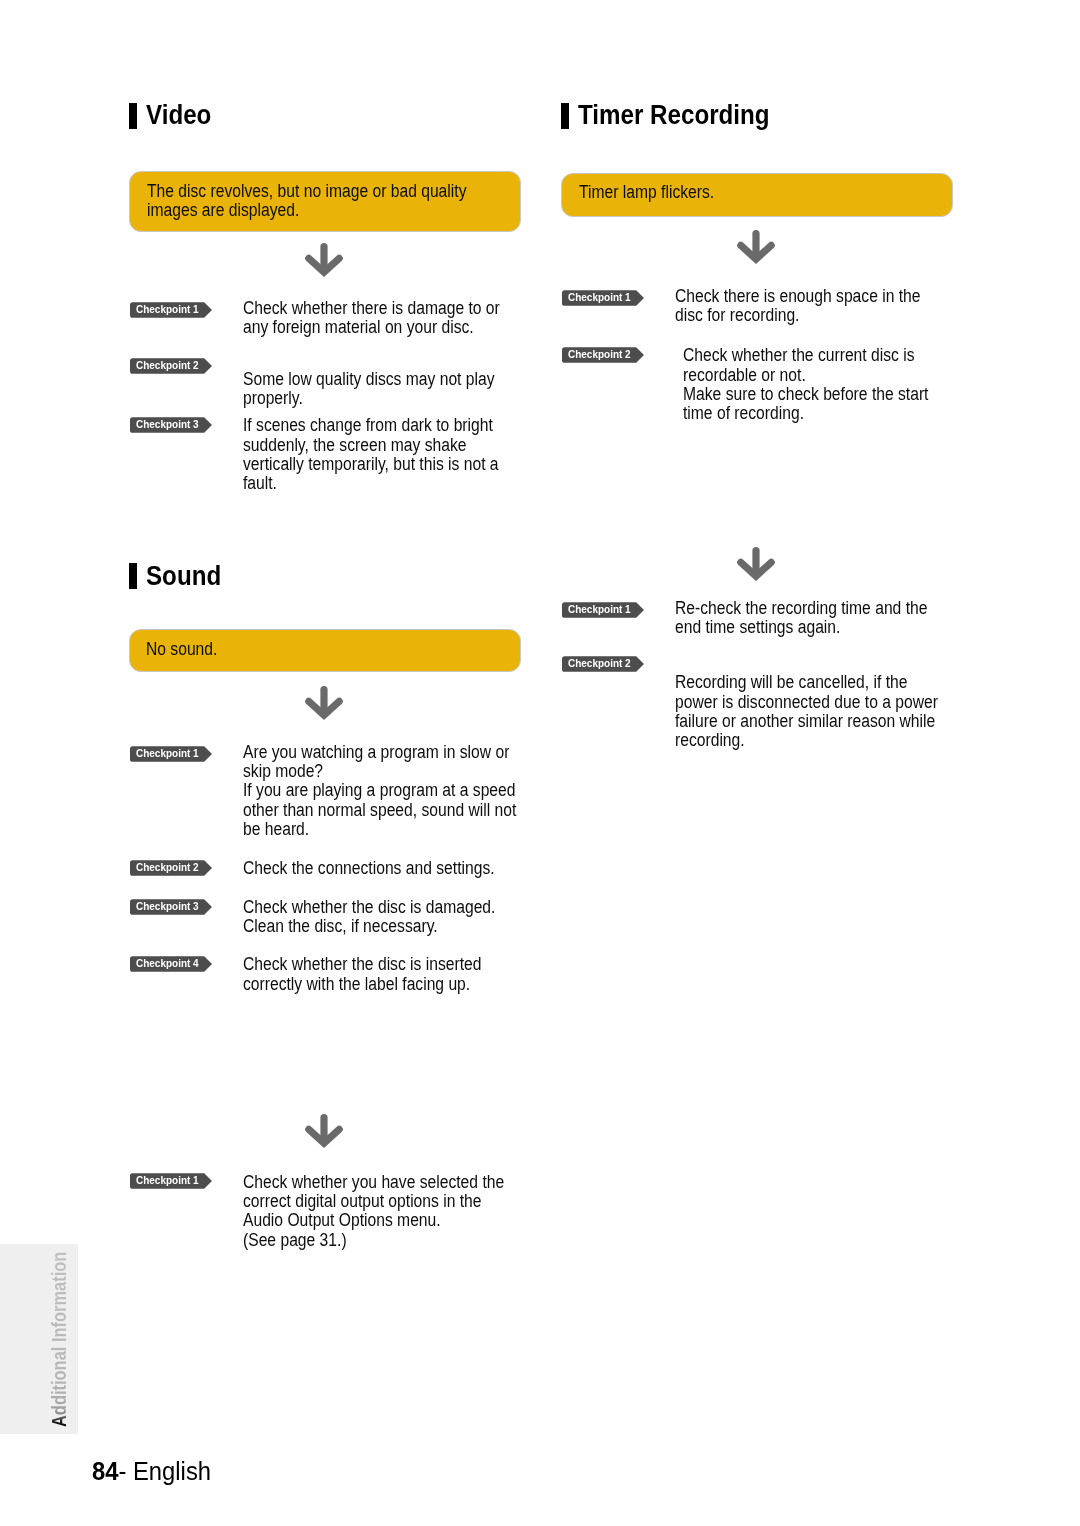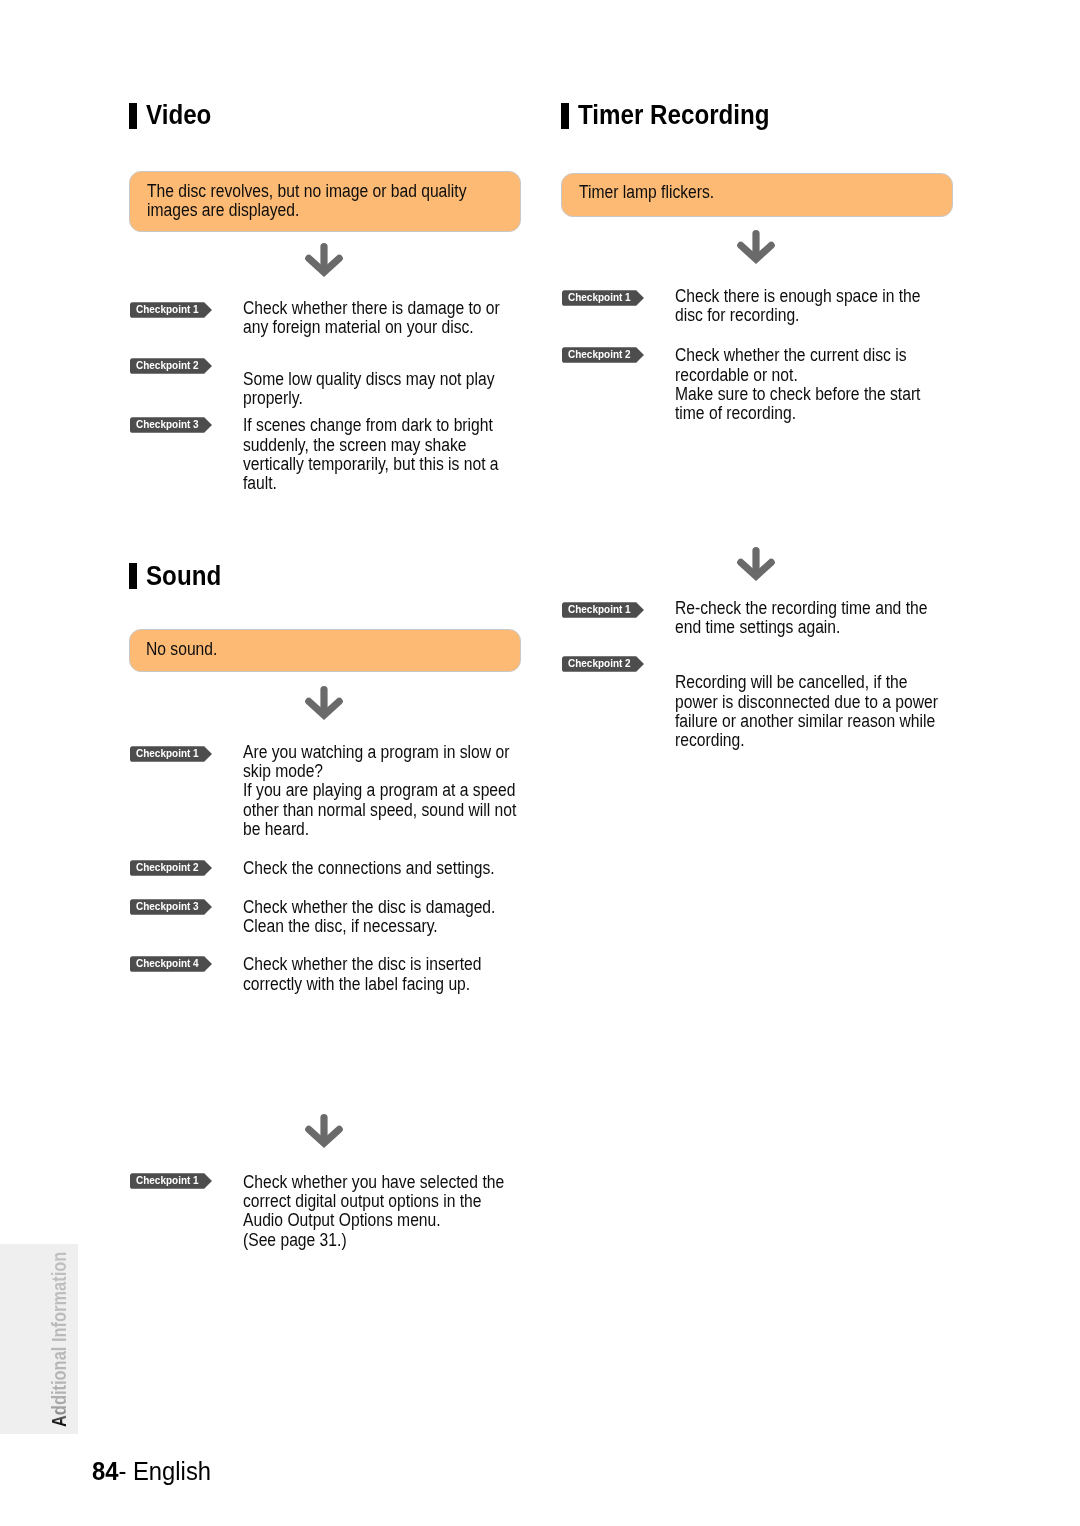--- a/index.html
+++ b/index.html
@@ -10,21 +10,21 @@
 
   
   .sec-head{position:absolute;}
   .sec-bar{position:absolute;left:0;top:0;width:8px;height:26px;background:#000;}
   .sec-title{position:absolute;top:0;font-size:27px;font-weight:bold;color:#000;
              line-height:27px;white-space:nowrap;
              display:block;transform:scaleX(0.895);transform-origin:0 0;}
 
   
   .problem{position:absolute;box-sizing:border-box;width:392px;
-           background:#fdba74;border:1px solid #c8c8c8;border-radius:12px;}
+           background:#eab308;border:1px solid #c8c8c8;border-radius:12px;}
   .problem .pt{position:absolute;left:17.5px;top:0;font-size:18px;color:#0d0d0d;}
   .ln{display:block;white-space:pre;height:19.3px;line-height:19.3px;
       transform:scaleX(0.870);transform-origin:0 50%;}
 
   
   .cp{position:absolute;}
   .cp-badge{position:absolute;left:0;top:0;display:block;}
   .cp-label{position:absolute;left:5.8px;top:0px;font-size:11.5px;font-weight:bold;
             color:#ffffff;line-height:15.5px;height:15.5px;white-space:nowrap;
             display:block;transform:scaleX(0.868);transform-origin:0 50%;}
@@ -202,21 +202,21 @@
       <span class="cp-text" style="top:-2.6px;">
         <span class="ln">Check there is enough space in the</span>
         <span class="ln">disc for recording.</span>
       </span>
     </div>
     <div class="cp" style="left:562.3px;top:346.9px;">
       <svg class="cp-badge" width="82" height="16" viewBox="0 0 82 15.5">
         <path d="M2.6 0 H74.2 L82 7.75 L74.2 15.5 H2.6 A2.6 2.6 0 0 1 0 12.9 V2.6 A2.6 2.6 0 0 1 2.6 0 Z" fill="#4d4d4d"></path>
       </svg>
       <span class="cp-label">Checkpoint 2</span>
-      <span class="cp-text" style="top:-0.6px;">
+      <span class="cp-text" style="top:-0.6px;margin-left:8px;">
         <span class="ln">Check whether the current disc is</span>
         <span class="ln">recordable or not.</span>
         <span class="ln">Make sure to check before the start</span>
         <span class="ln">time of recording.</span>
       </span>
     </div>
     <svg class="arrow" style="left:733.90px;top:544.60px" width="44" height="38" viewBox="0 0 44 38">
       <g fill="none" stroke="#6a6a6a" stroke-width="7.2" stroke-linecap="round">
         <path d="M22 5.6 L22 30.0"></path>
         <path d="M6.8 17.4 L22 31.2 L37.2 17.4" stroke-linejoin="miter" stroke-miterlimit="12"></path>

